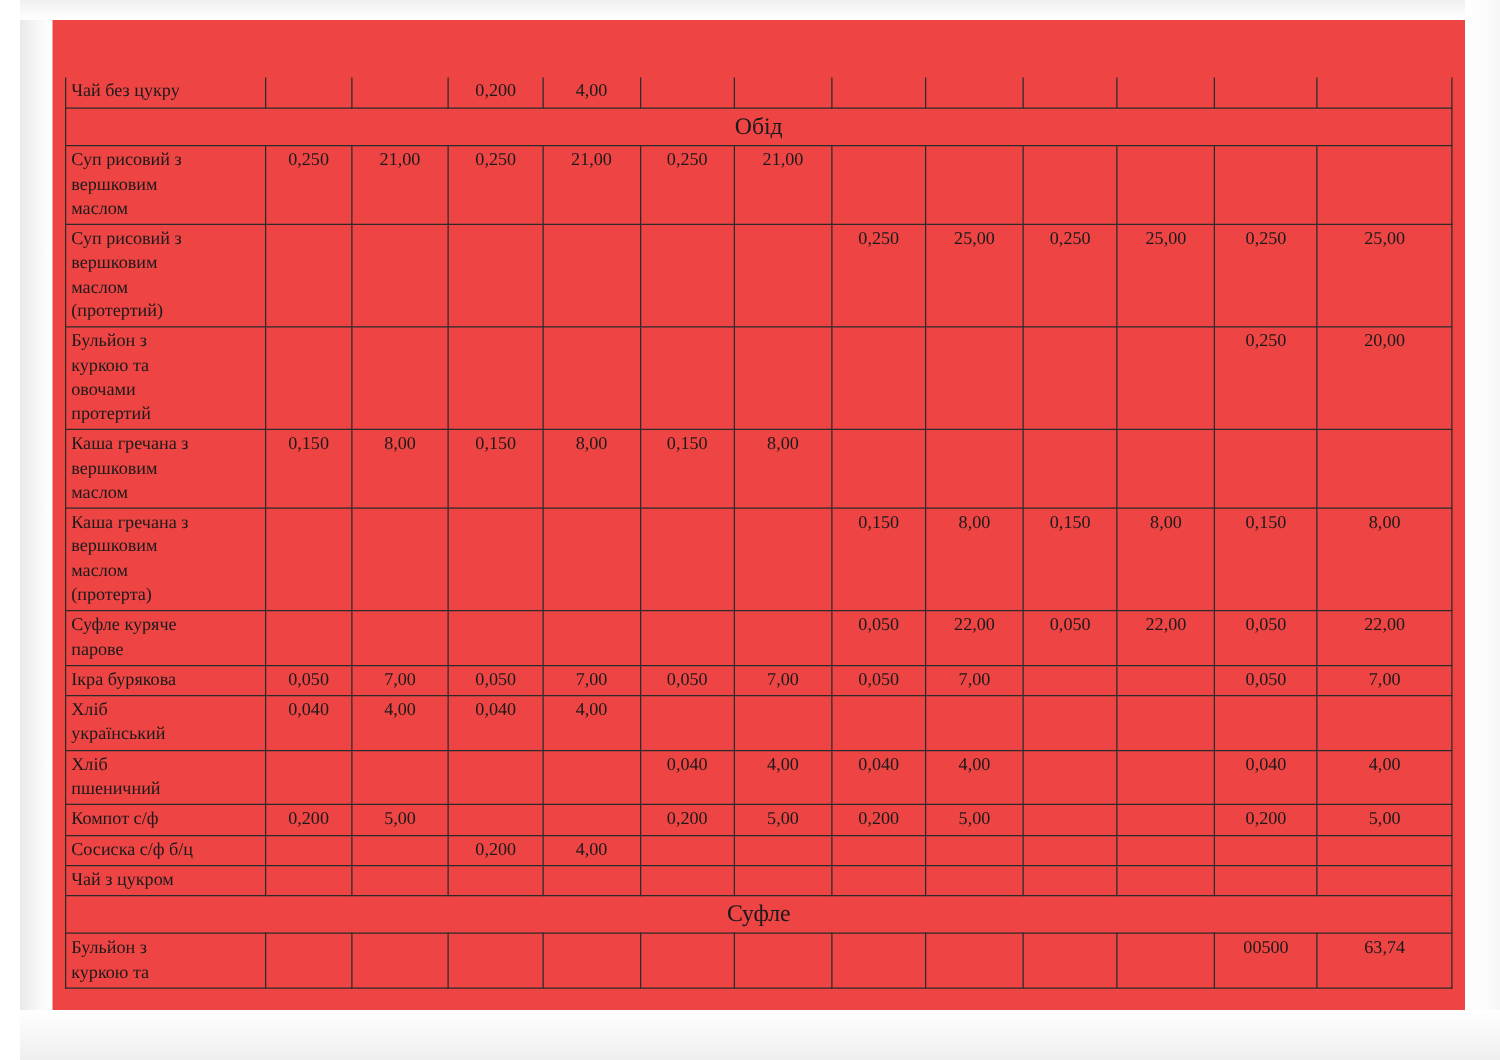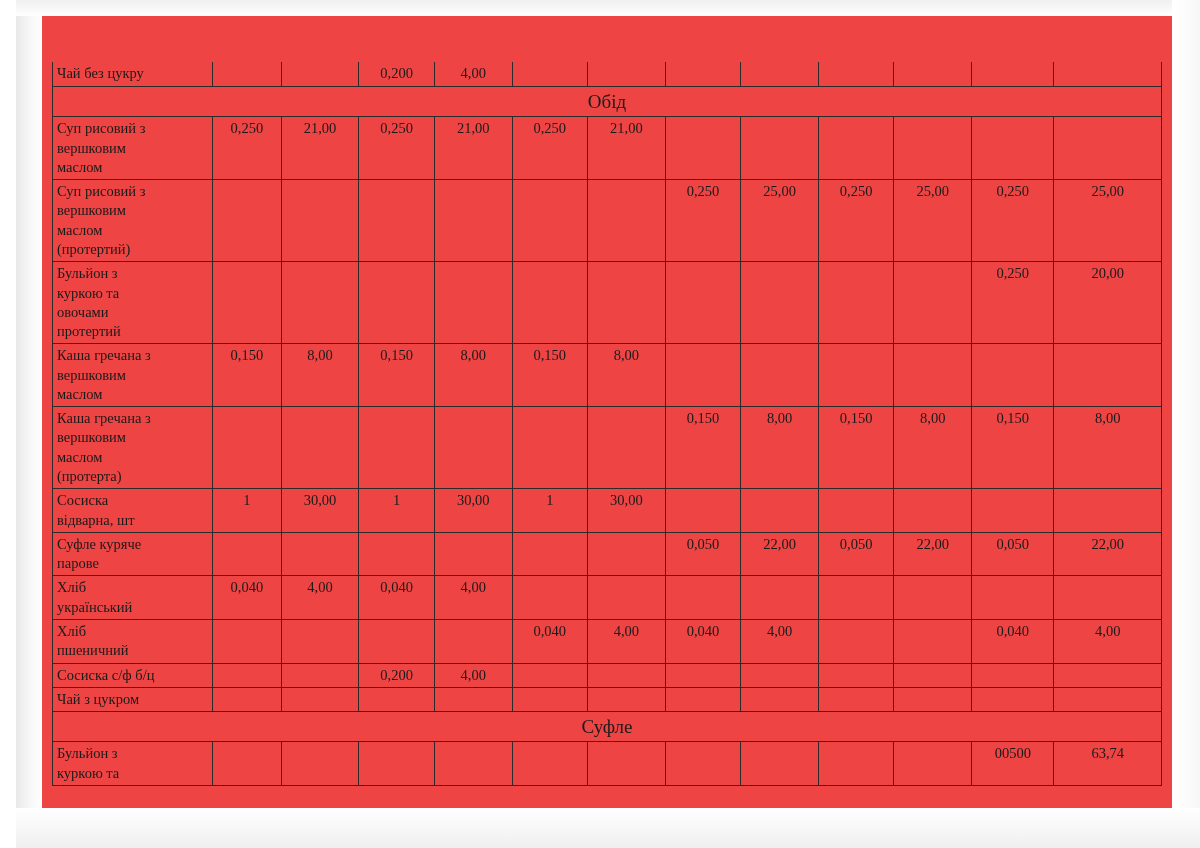--- a/index.html
+++ b/index.html
@@ -227,54 +227,53 @@
           <td class="num"></td>
           <td class="num"></td>
           <td class="num">0,150</td>
           <td class="num">8,00</td>
           <td class="num">0,150</td>
           <td class="num">8,00</td>
           <td class="num">0,150</td>
           <td class="num">8,00</td>
         </tr>
 
-        <tr>
-          <td class="name">Сосиска
-відварна, шт</td>
-          <td class="num">1</td>
-          <td class="num">30,00</td>
-          <td class="num">1</td>
-          <td class="num">30,00</td>
-          <td class="num">1</td>
-          <td class="num">30,00</td>
-          <td class="num"></td>
-          <td class="num"></td>
-          <td class="num"></td>
-          <td class="num"></td>
-          <td class="num"></td>
-          <td class="num"></td>
-        </tr>
 
         <tr>
           <td class="name">Суфле куряче
 парове</td>
           <td class="num"></td>
           <td class="num"></td>
           <td class="num"></td>
           <td class="num"></td>
           <td class="num"></td>
           <td class="num"></td>
           <td class="num">0,050</td>
           <td class="num">22,00</td>
           <td class="num">0,050</td>
           <td class="num">22,00</td>
           <td class="num">0,050</td>
           <td class="num">22,00</td>
         </tr>
 
+        <tr>
+          <td class="name vm">Ікра бурякова</td>
+          <td class="num">0,050</td>
+          <td class="num">7,00</td>
+          <td class="num">0,050</td>
+          <td class="num">7,00</td>
+          <td class="num">0,050</td>
+          <td class="num">7,00</td>
+          <td class="num">0,050</td>
+          <td class="num">7,00</td>
+          <td class="num"></td>
+          <td class="num"></td>
+          <td class="num">0,050</td>
+          <td class="num">7,00</td>
+        </tr>
 
         <tr>
           <td class="name">Хліб
 український</td>
           <td class="num vm">0,040</td>
           <td class="num vm">4,00</td>
           <td class="num vm">0,040</td>
           <td class="num vm">4,00</td>
           <td class="num vm"></td>
           <td class="num vm"></td>
@@ -296,20 +295,35 @@
           <td class="num vm">0,040</td>
           <td class="num vm">4,00</td>
           <td class="num vm">0,040</td>
           <td class="num vm">4,00</td>
           <td class="num vm"></td>
           <td class="num vm"></td>
           <td class="num vm">0,040</td>
           <td class="num vm">4,00</td>
         </tr>
 
+        <tr>
+          <td class="name vm">Компот с/ф</td>
+          <td class="num vm">0,200</td>
+          <td class="num vm">5,00</td>
+          <td class="num vm"></td>
+          <td class="num vm"></td>
+          <td class="num vm">0,200</td>
+          <td class="num vm">5,00</td>
+          <td class="num vm">0,200</td>
+          <td class="num vm">5,00</td>
+          <td class="num vm"></td>
+          <td class="num vm"></td>
+          <td class="num vm">0,200</td>
+          <td class="num vm">5,00</td>
+        </tr>
 
         <tr>
           <td class="name vm">Сосиска с/ф б/ц</td>
           <td class="num vm"></td>
           <td class="num vm"></td>
           <td class="num vm">0,200</td>
           <td class="num vm">4,00</td>
           <td class="num vm"></td>
           <td class="num vm"></td>
           <td class="num vm"></td>

